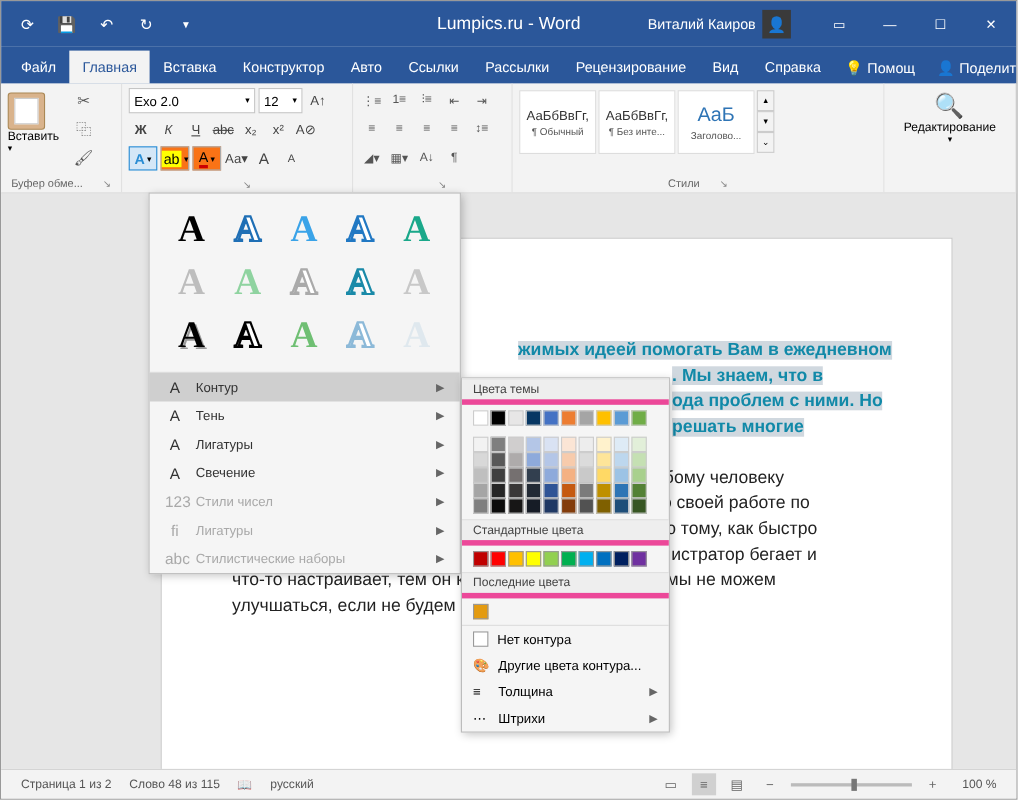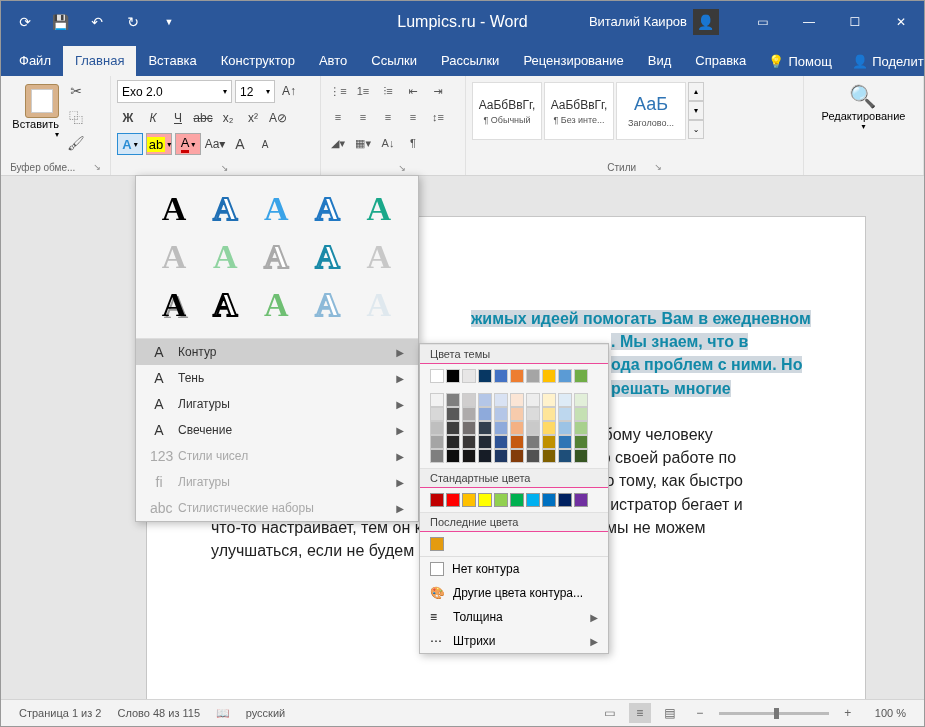--- a/index.html
+++ b/index.html
@@ -20,34 +20,34 @@
 .tabs-right { margin-left: auto; display: flex; }
 .tabs-right .tab-item { color: #fff; font-size: 13px; padding: 7px 10px; display: flex; align-items: center; gap: 4px; }
 
 .ribbon { height: 100px; background: #f3f3f3; border-bottom: 1px solid #d4d4d4; display: flex; }
 .rgroup { border-right: 1px solid #e1e1e1; padding: 4px 6px 0; display: flex; flex-direction: column; position: relative; }
 .rgroup-label { font-size: 10px; color: #666; text-align: center; padding: 2px 0; margin-top: auto; display: flex; justify-content: center; gap: 18px; }
 .dlauncher { font-size: 9px; color: #888; }
 
 .clip { width: 110px; }
 .clip-inner { display: flex; gap: 6px; align-items: flex-start; }
-.paste-btn { display: flex; flex-direction: column; align-items: flex-end; font-size: 11px; width: 52px; padding-top: 4px; }
+.paste-btn { display: flex; flex-direction: column; align-items: flex-start; font-size: 11px; width: 52px; padding-top: 4px; }
 .paste-ico { width: 34px; height: 34px; background: #d9b38c; border: 1px solid #aa8855; border-radius: 3px; position: relative; }
 .paste-ico::before { content: ""; position: absolute; top: 4px; left: 5px; right: 5px; bottom: 4px; background: #fff; border: 1px solid #ccc; }
 .clip-side { display: flex; flex-direction: column; gap: 4px; }
 .mini { width: 22px; height: 22px; display: flex; align-items: center; justify-content: center; font-size: 14px; color: #555; }
 
 .font-grp { width: 210px; }
 .font-row1 { display: flex; gap: 3px; margin-bottom: 4px; }
 .font-sel { width: 115px; height: 23px; border: 1px solid #c5c5c5; background: #fff; font-size: 12px; padding: 0 4px; display: flex; align-items: center; justify-content: space-between; }
 .size-sel { width: 40px; height: 23px; border: 1px solid #c5c5c5; background: #fff; font-size: 12px; padding: 0 4px; display: flex; align-items: center; justify-content: space-between; }
 .font-row2 { display: flex; gap: 3px; margin-bottom: 4px; }
 .fbtn { width: 22px; height: 22px; display: flex; align-items: center; justify-content: center; font-size: 12px; color: #444; }
 .font-row3 { display: flex; gap: 3px; }
-.color-btn { width: 26px; height: 22px; border: 1px solid #aaa; background: #fca5a5; display: flex; align-items: center; justify-content: center; font-size: 13px; position: relative; }
+.color-btn { width: 26px; height: 22px; border: 1px solid #aaa; background: #f97316; display: flex; align-items: center; justify-content: center; font-size: 13px; position: relative; }
 .color-btn.active { border-color: #2a8dd4; background: #d4e7f7; }
 .drop-arr { font-size: 8px; margin-left: 2px; }
 
 .para-grp { width: 145px; }
 .prow { display: flex; gap: 3px; margin-bottom: 4px; }
 .pbtn { width: 22px; height: 22px; display: flex; align-items: center; justify-content: center; font-size: 11px; color: #555; }
 
 .styles-grp { flex: 1; min-width: 230px; }
 .styles-inner { display: flex; gap: 2px; align-items: flex-start; padding-top: 2px; }
 .style-card { width: 70px; height: 58px; border: 1px solid #ddd; background: #fff; display: flex; flex-direction: column; align-items: center; justify-content: center; font-size: 10px; }
@@ -71,21 +71,21 @@
 .fx-menu { border-top: 1px solid #ddd; }
 .fx-item { display: flex; align-items: center; padding: 4px 14px; font-size: 12px; color: #333; gap: 10px; height: 26px; }
 .fx-item.hov { background: #cfcfcf; }
 .fx-item.dis { color: #a9a9a9; }
 .fx-ico { width: 18px; text-align: center; font-size: 14px; }
 .fx-arr { margin-left: auto; font-size: 10px; color: #666; }
 
 
 .clr-panel { position: absolute; left: 418px; top: 342px; width: 190px; background: #f5f5f5; border: 1px solid #bcbcbc; box-shadow: 2px 2px 8px rgba(0,0,0,0.25); z-index: 60; font-size: 12px; }
 .clr-row { display: flex; align-items: center; padding: 4px 10px; gap: 8px; height: 24px; }
-.clr-hdr { background: #eee; color: #444; font-size: 11px; padding: 3px 10px; border-top: 1px solid #e0e0e0; border-bottom: 1px solid #ec4899; }
+.clr-hdr { background: #eee; color: #444; font-size: 11px; padding: 3px 10px; border-top: 1px solid #e0e0e0; border-bottom: 5px solid #ec4899; }
 .sw { width: 14px; height: 14px; border: 1px solid #999; }
 .clr-grid { display: grid; grid-template-columns: repeat(10, 14px); gap: 2px; padding: 5px 10px; }
 .clr-grid .sw { border: 1px solid #ccc; }
 .clr-line { display: flex; gap: 2px; padding: 5px 10px; }
 .clr-sep { border-top: 1px solid #ddd; }
 .ci { width: 15px; height: 15px; }
 
 .status-bar { position: absolute; bottom: 0; left: 0; right: 0; height: 27px; background: #f3f3f3; border-top: 1px solid #d4d4d4; display: flex; align-items: center; font-size: 11px; color: #555; padding: 0 10px; }
 .sb-item { padding: 0 8px; }
 .sb-right { margin-left: auto; display: flex; align-items: center; gap: 8px; }

